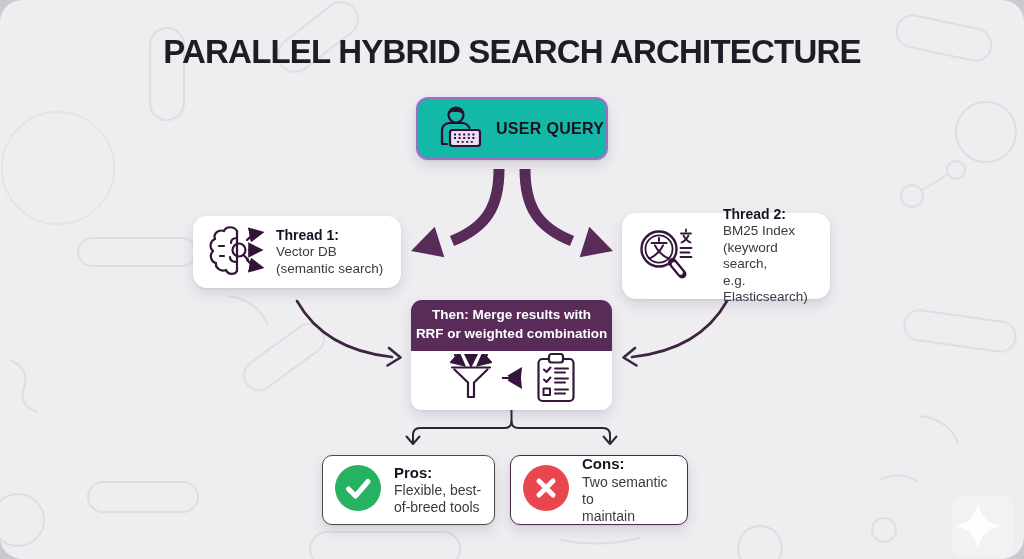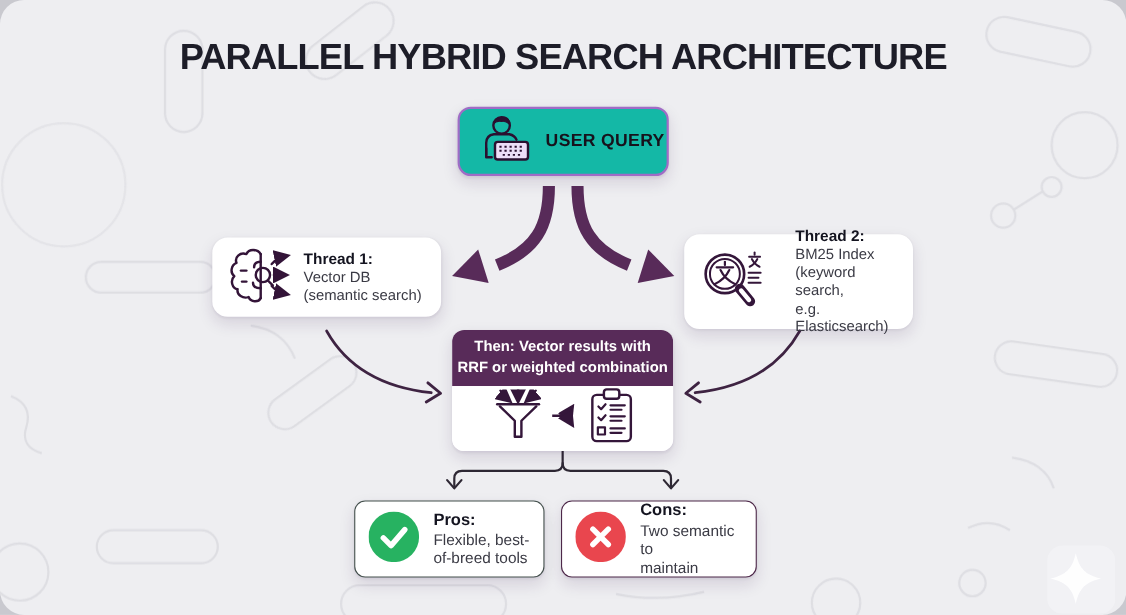--- a/index.html
+++ b/index.html
@@ -188,21 +188,21 @@
     <span class="txt">
       <div class="hd">Thread 2:</div>
       <div class="ln">BM25 Index</div>
       <div class="ln">(keyword search,</div>
       <div class="ln">e.g. Elasticsearch)</div>
     </span>
   </div>
 
   <div class="node merge">
     <div class="merge-header">
-      <div>Then: Vector results with</div>
+      <div>Then: Merge results with</div>
       <div>RRF or weighted combination</div>
     </div>
     <div class="merge-body">
       <span>
         <svg width="46" height="48" viewBox="0 0 44 48">
           <defs>
               <marker id="ah2" markerWidth="7" markerHeight="7" refX="4" refY="3.5" orient="auto">
                 <path d="M0 0 L7 3.5 L0 7 Z" fill="#34163a"></path>
               </marker>
             </defs>

